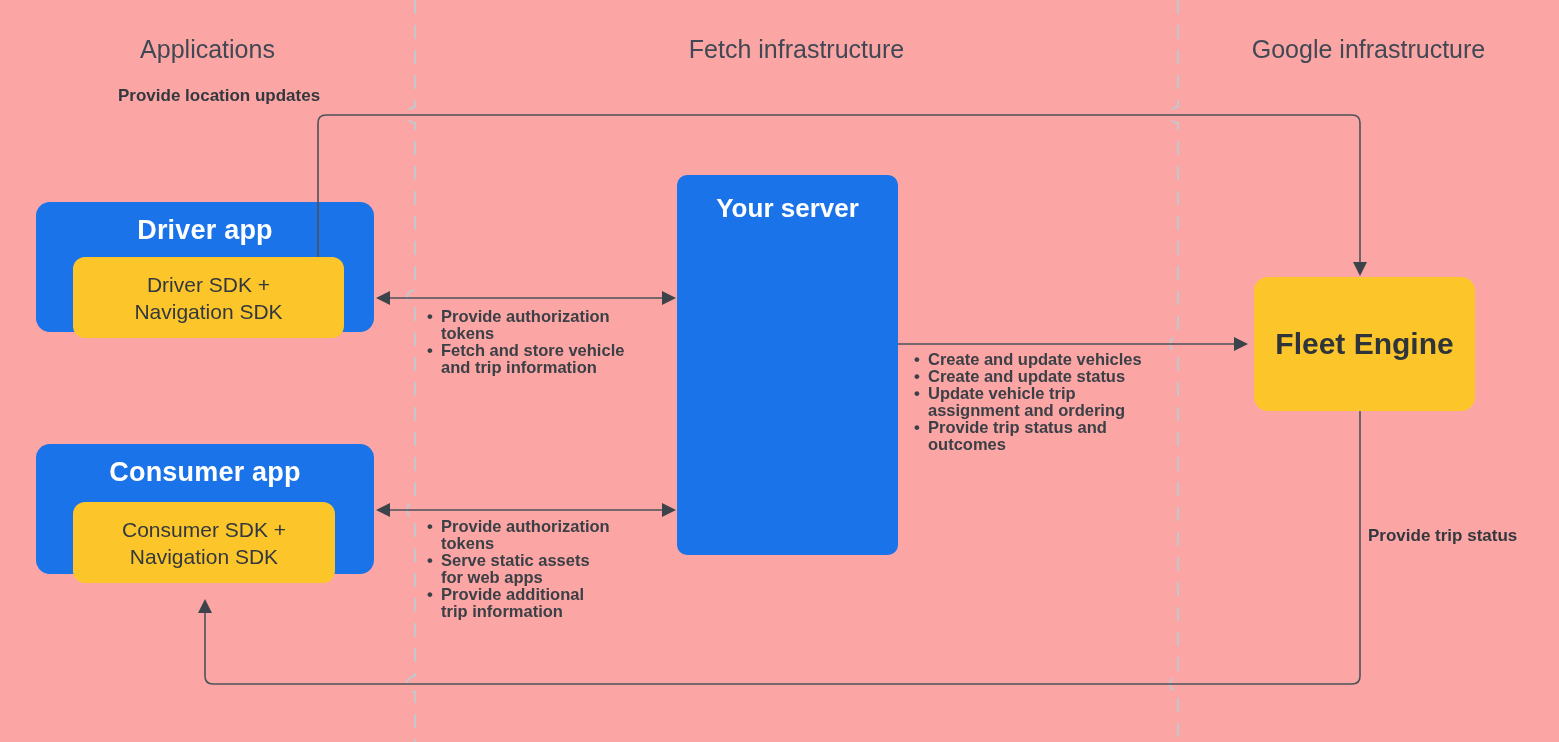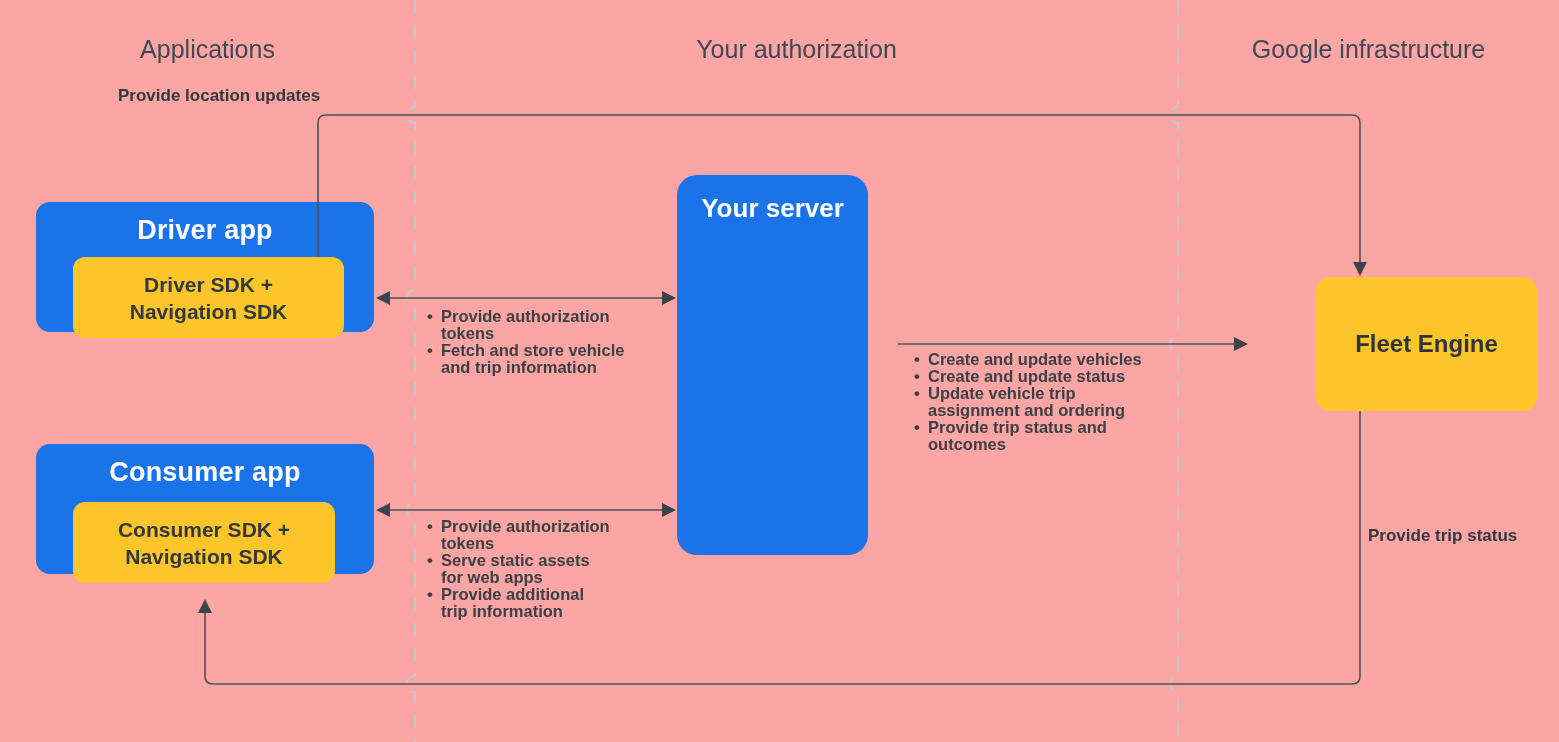--- a/index.html
+++ b/index.html
@@ -62,49 +62,49 @@
     letter-spacing: 0.2px;
   }
   .sdk-box {
     position: absolute;
     height: 81px;
     display: flex;
     align-items: center;
     justify-content: center;
     text-align: center;
     font-size: 21px;
-    font-weight: 700;
+    font-weight: 400;
     line-height: 27px;
     white-space: pre-line;
   }
   .driver-node   { left: 36px; top: 202px; }
   .driver-node   .sdk-box { left: 37px; top: 55px; width: 271px; }
   .consumer-node { left: 36px; top: 444px; }
   .consumer-node .sdk-box { left: 37px; top: 58px; width: 262px; }
 
   .server-node {
     left: 677px; top: 175px;
-    width: 191px; height: 380px;
-    border-radius: 20px;
+    width: 221px; height: 380px;
+    border-radius: 10px;
   }
   .server-node .node-title {
     text-align: center;
     font-size: 26px;
     font-weight: 700;
     margin-top: 18px;
   }
 
   .fleet-node {
-    left: 1316px; top: 277px;
+    left: 1254px; top: 277px;
     width: 221px; height: 134px;
     border-radius: 14px;
     display: flex;
     align-items: center;
     justify-content: center;
-    font-size: 24px;
+    font-size: 30px;
     font-weight: 700;
     color: #2f343a;
   }
 
   .edge-label {
     position: absolute;
     font-size: 17px;
     font-weight: 700;
     color: #33383e;
     white-space: nowrap;
@@ -136,21 +136,21 @@
   .list-driver-server   { left: 427px; top: 308px; width: 232px; }
   .list-consumer-server { left: 427px; top: 518px; width: 232px; }
   .list-server-fleet    { left: 914px; top: 351px; width: 262px; }
 </style>
 </head>
 <body>
 
 <div class="canvas">
 
   <div class="col-header apps">Applications</div>
-  <div class="col-header yours">Your authorization</div>
+  <div class="col-header yours">Fetch infrastructure</div>
   <div class="col-header google">Google infrastructure</div>
 
   <svg class="connector-layer" width="1559" height="742" viewBox="0 0 1559 742" xmlns="http://www.w3.org/2000/svg">
 
     <path class="divider" d="M 415 0 L 415 107 A 8 8 0 0 0 415 123 L 415 290 A 8 8 0 0 0 415 306 L 415 502 A 8 8 0 0 0 415 518 L 415 676 A 8 8 0 0 0 415 692 L 415 742"></path>
     <path class="divider" d="M 1178 0 L 1178 107 A 8 8 0 0 0 1178 123 L 1178 336 A 8 8 0 0 0 1178 352 L 1178 676 A 8 8 0 0 0 1178 692 L 1178 742"></path>
 
     <path class="edge" d="M 318 257 L 318 123 Q 318 115 326 115 L 1352 115 Q 1360 115 1360 123 L 1360 263"></path>
     <path class="head" d="M 1360 276 L 1353 262 L 1367 262 Z"></path>
 

